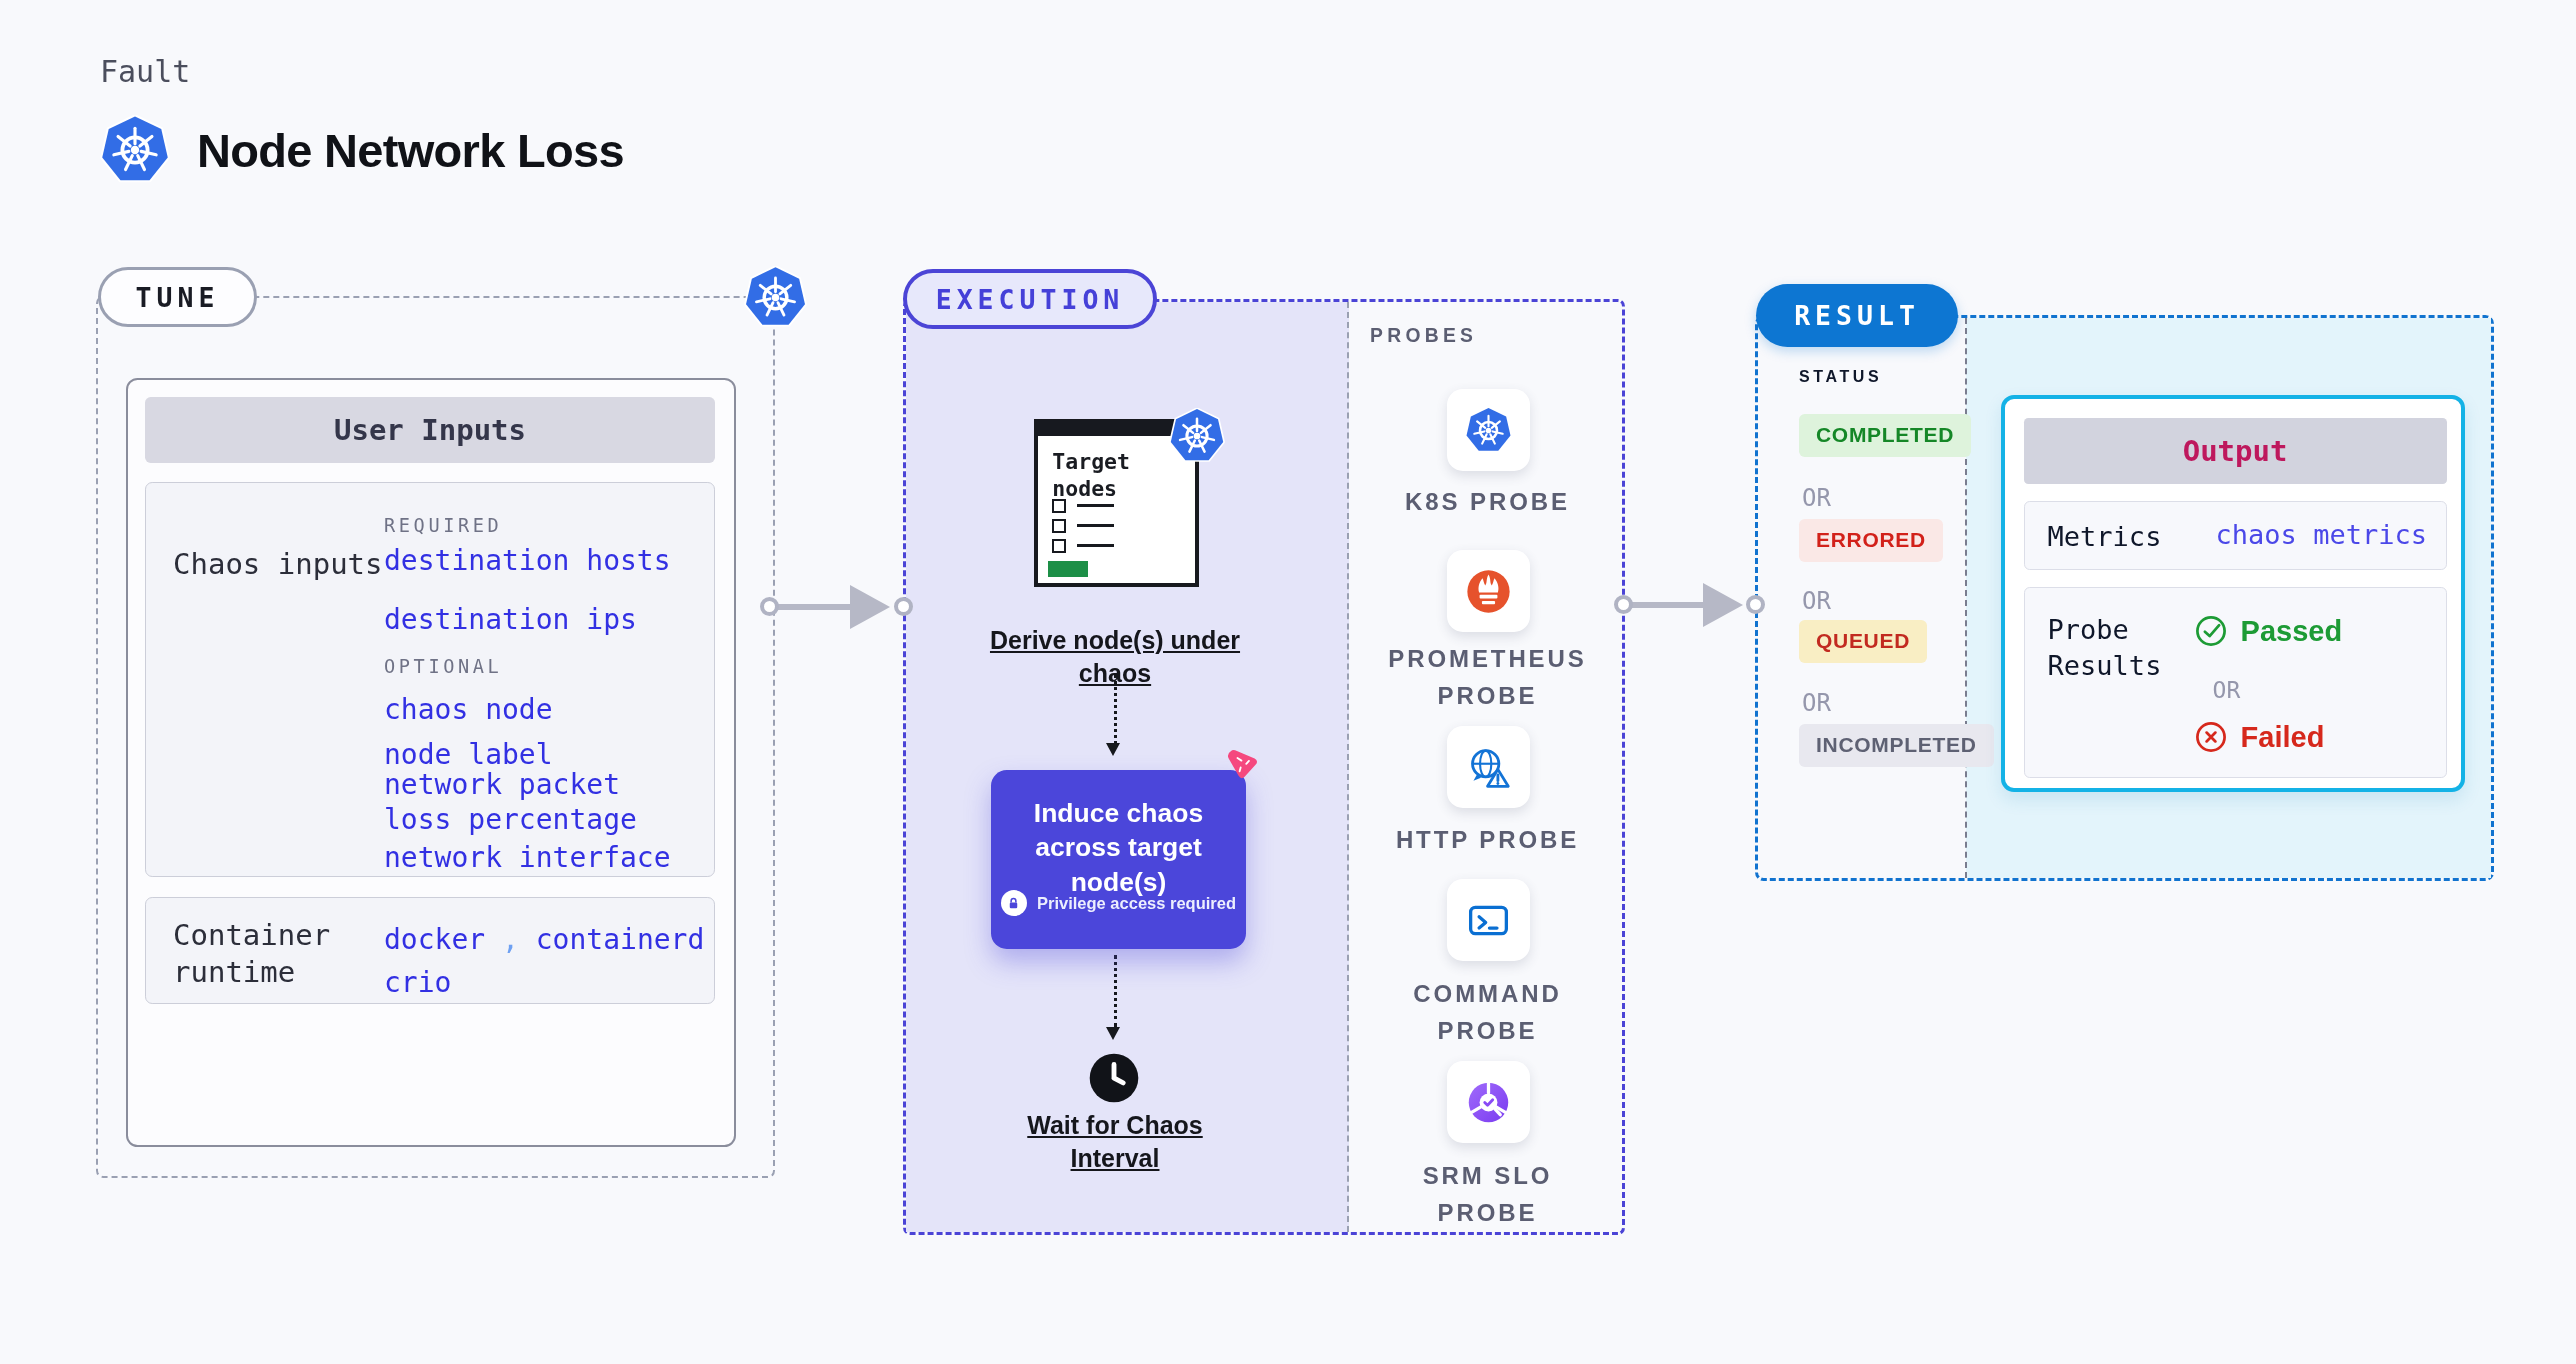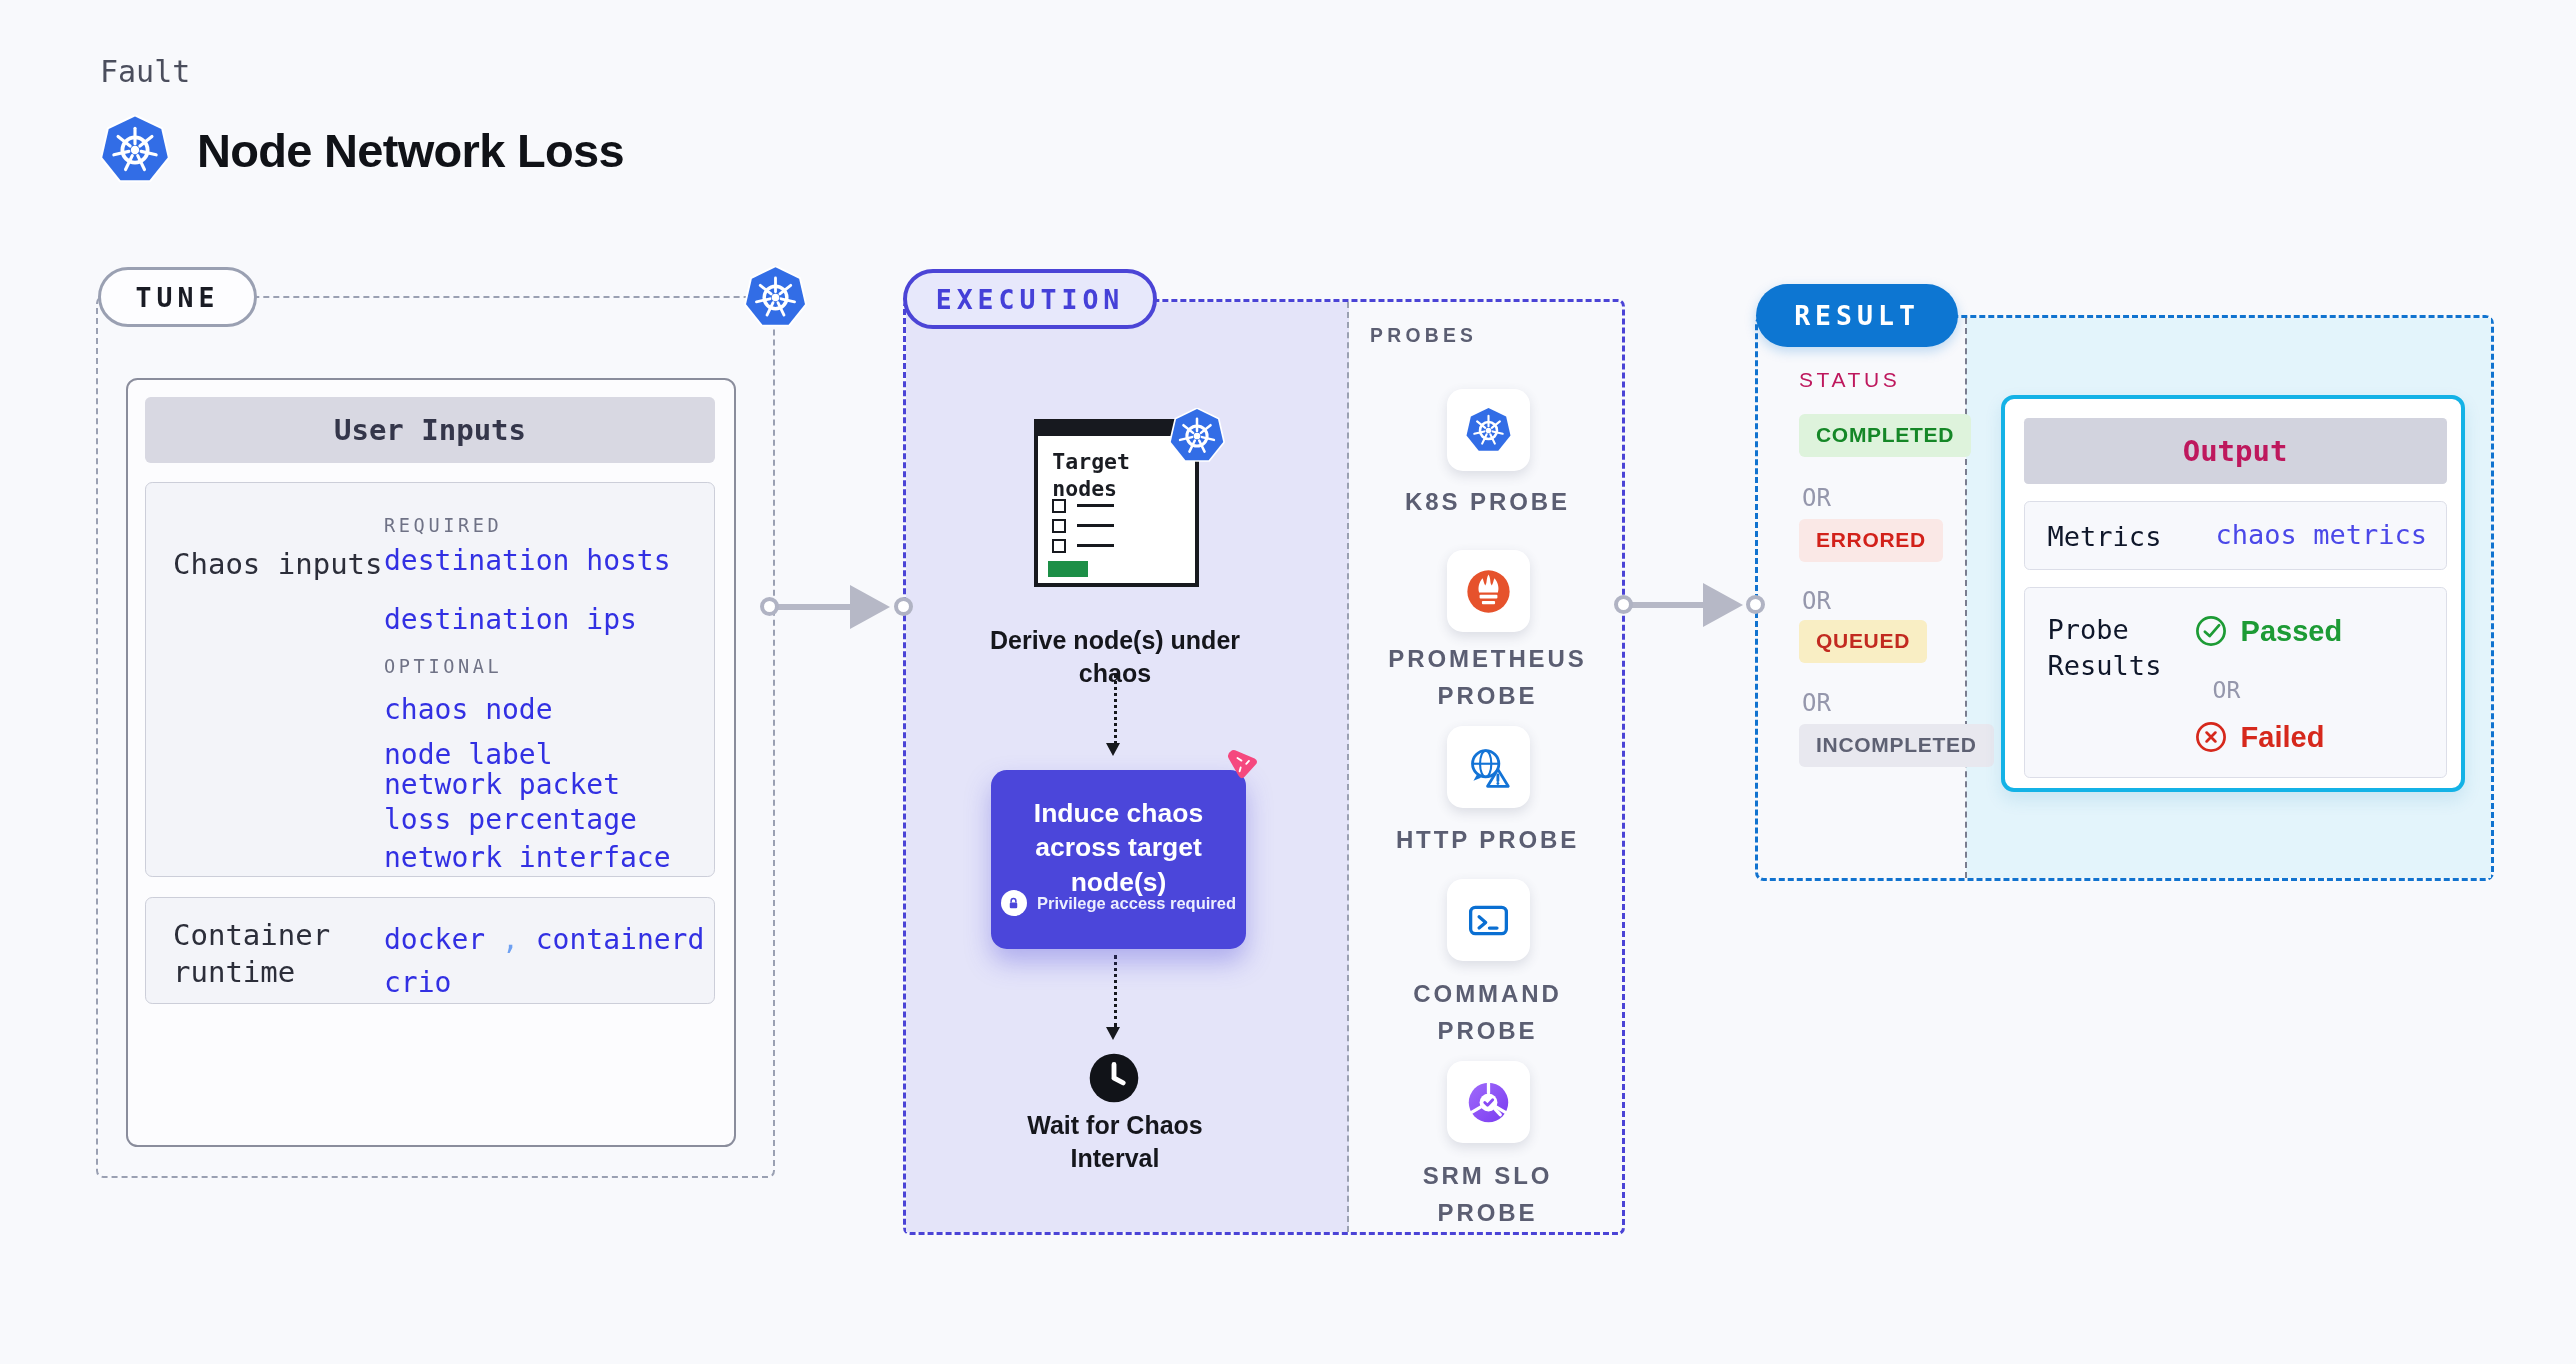--- a/index.html
+++ b/index.html
@@ -61,21 +61,21 @@
   
   #target-card { position:absolute; left:128px; top:117px; width:165px; height:168px; background:#ffffff; border:4.3px solid #17191f; z-index:5; }
   #target-card-header { position:absolute; left:-4.3px; top:-4.3px; width:165px; height:17px; background:#17191f; }
   #target-title { position:absolute; left:14.3px; top:26px; font-family:"DejaVu Sans Mono",monospace; font-size:21.5px; font-weight:bold; color:#1a1c22; line-height:1.25; }
   .check-row { position:absolute; left:14.3px; display:flex; align-items:center; gap:11.5px; }
   .check-box { width:13.6px; height:13.6px; border:2.9px solid #17191f; background:#fff; }
   .check-line { width:37px; height:2.9px; background:#17191f; }
   #green-bar { position:absolute; left:10px; top:138px; width:40px; height:15.8px; background:#1d8f47; }
   #target-k8s { position:absolute; left:263px; top:106px; width:56px; height:56px; z-index:6; }
 
-  .flow-caption { position:absolute; left:80px; width:258px; text-align:center; font-size:25px; font-weight:800; color:#15161c; line-height:1.3; }
+  .flow-caption { position:absolute; left:80px; width:258px; text-align:center; font-size:25px; font-weight:800; color:#15161c; line-height:1.3;text-decoration:underline; }
   #derive-caption { top:322px; }
   #wait-caption { top:807px; }
 
   .dot-arrow { position:absolute; left:208px; width:0; border-left:3.6px dotted #16181d; }
   #dot-arrow-1 { top:373px; height:69px; }
   #dot-arrow-2 { top:653px; height:72px; }
   .dot-head { position:absolute; left:200px; width:0; height:0; border-left:7.9px solid transparent; border-right:7.9px solid transparent; border-top:13.6px solid #16181d; }
   #dot-head-1 { top:441px; }
   #dot-head-2 { top:725px; }
 
@@ -95,21 +95,21 @@
                 box-shadow:0 4.3px 11.5px rgba(60,64,90,.14); display:flex; align-items:center; justify-content:center; }
   .probe-card svg { width:47px; height:47px; }
   .probe-label { position:absolute; left:474px; width:215px; text-align:center; font-size:24px; font-weight:bold; letter-spacing:2.9px; color:#5b5e72; line-height:1.55; }
   #probe-card-0 { top:87px; } #probe-label-0 { top:181px; }
   #probe-card-1 { top:248px; } #probe-label-1 { top:338px; }
   #probe-card-2 { top:424px; } #probe-label-2 { top:519px; }
   #probe-card-3 { top:577px; } #probe-label-3 { top:673px; }
   #probe-card-4 { top:759px; } #probe-label-4 { top:855px; }
 
   
-  #status-heading { left:1799px; top:368px; font-size:21px; font-weight:normal; letter-spacing:3.6px; color:#be185d; z-index:5; }
+  #status-heading { left:1799px; top:368px; font-size:16px; font-weight:bold; letter-spacing:3.6px; color:#0f172a; z-index:5; }
   .status-badge { position:absolute; left:1799px; padding:9.3px 17px; border-radius:5.7px; font-size:21px; font-weight:bold; letter-spacing:0.7px; z-index:5; }
   .badge-success { background:#def3dc; color:#158727; }
   .badge-error { background:#fae8e6; color:#d2211a; }
   .badge-warning { background:#f9eec4; color:#c22a20; }
   .badge-neutral { background:#e8e8ef; color:#5e6173; }
   .or-text { position:absolute; font-family:"DejaVu Sans Mono",monospace; font-size:24px; color:#9597ac; z-index:5; }
   #or-1 { left:1802px; top:484px; } #or-2 { left:1802px; top:587px; } #or-3 { left:1802px; top:689px; }
   #badge-completed { top:414px; } #badge-errored { top:519px; } #badge-queued { top:620px; } #badge-incompleted { top:724px; }
 
   

